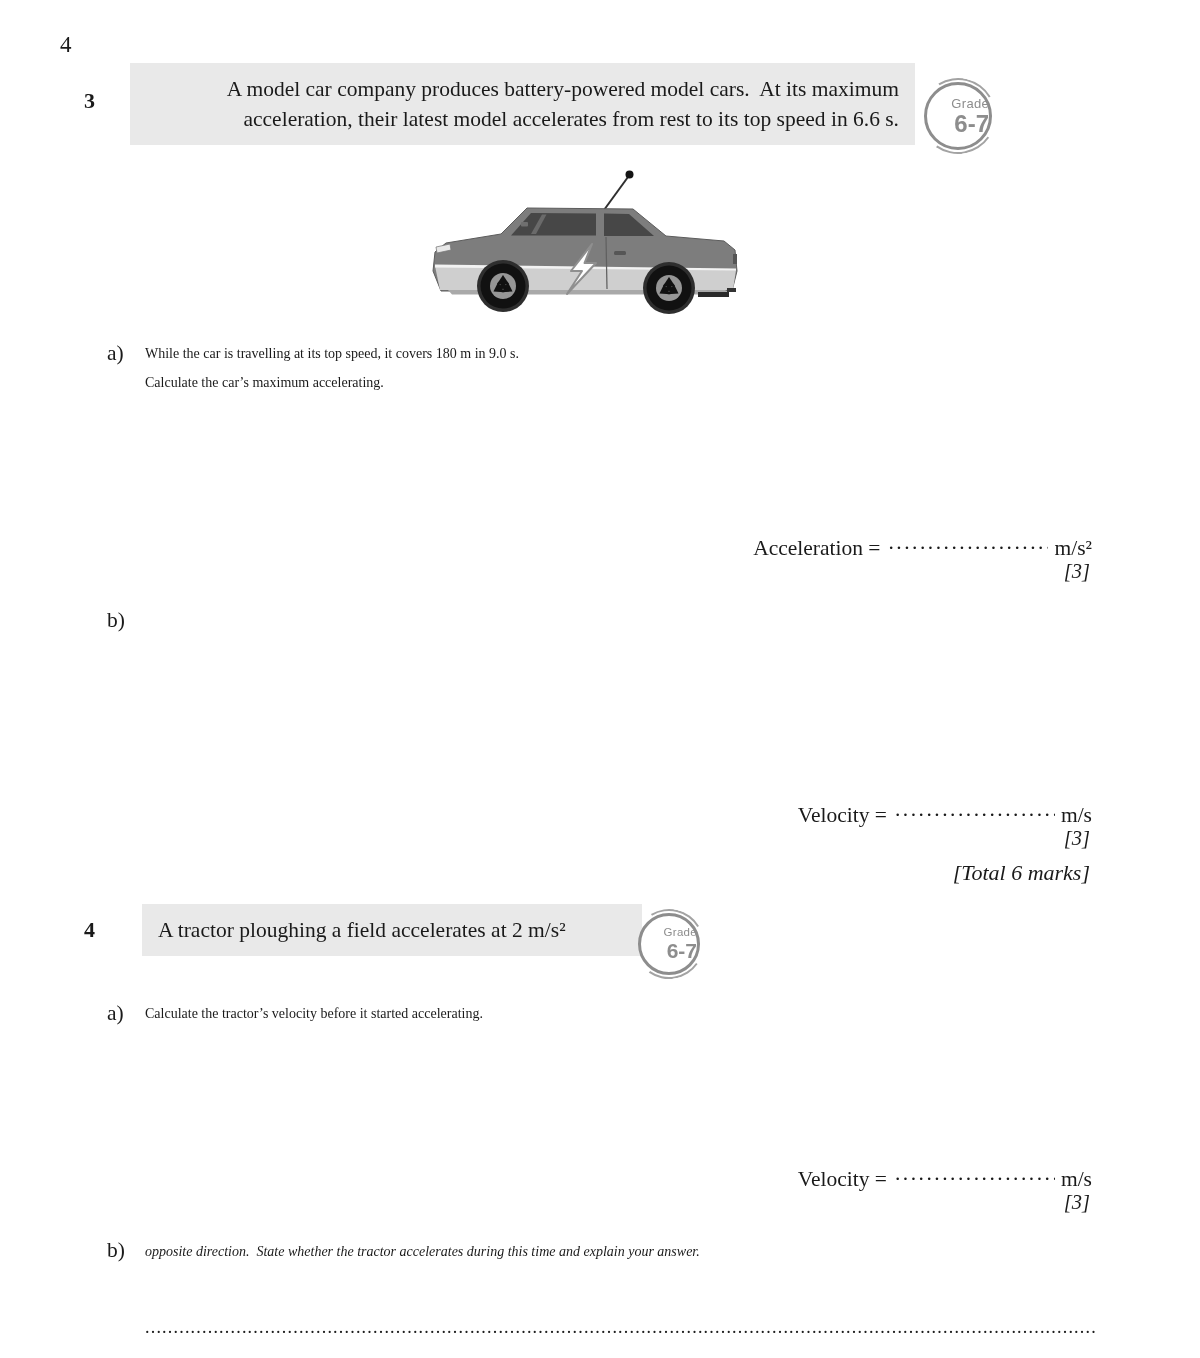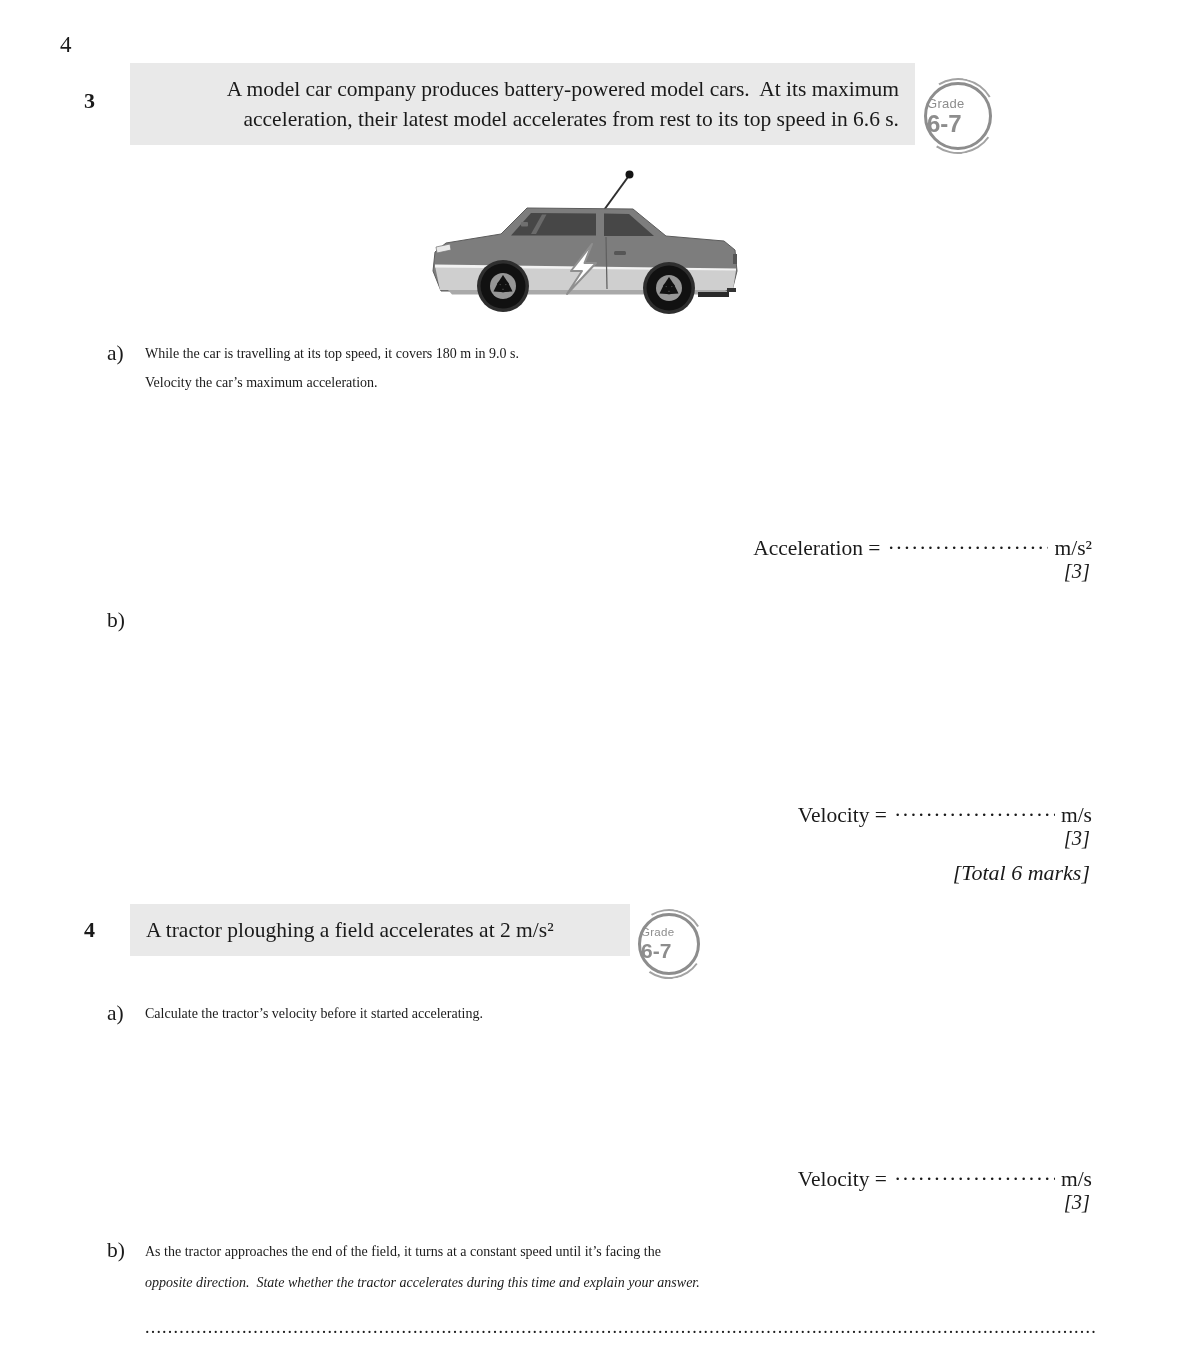--- a/index.html
+++ b/index.html
@@ -14,21 +14,21 @@
   .page-num{position:absolute;left:60px;top:32px;font-size:23px;}
   .qnum{position:absolute;font-weight:bold;font-size:22px;}
   .qbox{
     position:absolute;background:#e9e9e9;
     padding:11px 16px 11px 16px;
   }
   .qline{font-size:21.5px;line-height:30px;white-space:pre;}
   .stamp{
     position:absolute;border-radius:50%;
     border:3px solid #8d8d8d;color:#8d8d8d;background:#fff;
-    display:flex;flex-direction:column;align-items:flex-start;justify-content:center;
+    display:flex;flex-direction:column;align-items:flex-end;justify-content:center;
     font-family:"Liberation Sans", sans-serif;
   }
   .stamp::before{
     content:"";position:absolute;inset:-7px;border-radius:50%;
     border:2px solid transparent;border-top-color:#a3a3a3;transform:rotate(14deg);
   }
   .stamp::after{
     content:"";position:absolute;inset:-7px;border-radius:50%;
     border:2px solid transparent;border-bottom-color:#a3a3a3;transform:rotate(-10deg);
   }
@@ -126,59 +126,58 @@
       <rect x="610" y="176" width="8" height="20" fill="#555"></rect>
       <rect x="540" y="252" width="62" height="10" fill="#2a2a2a"></rect>
       <rect x="598" y="244" width="18" height="8" fill="#333"></rect>
     </svg>
   </div>
 
   <div class="part" style="top:339px;">
     <span class="plabel">a)</span>
     <div class="ptext">
       <div class="pline">While the car is travelling at its top speed, it covers 180 m in 9.0 s.</div>
-      <div class="pline">Velocity the car’s maximum acceleration.</div>
+      <div class="pline">Calculate the car’s maximum accelerating.</div>
     </div>
   </div>
 
   <div class="answer" style="top:530px;"><span>Acceleration =</span><span class="leader"><span>........................................</span></span><span>m/s²</span></div>
   <div class="marks" style="top:560px;">[3]</div>
 
   <div class="part" style="top:606px;">
     <span class="plabel">b)</span>
     <div class="ptext">
     </div>
   </div>
 
   <div class="answer" style="top:797px;"><span>Velocity =</span><span class="leader"><span>........................................</span></span><span>m/s</span></div>
   <div class="marks" style="top:827px;">[3]</div>
   <div class="total" style="top:860px;">[Total 6 marks]</div>
 
   <div class="qnum" style="left:84px;top:917px;">4</div>
-  <div class="qbox" style="left:130px;top:904px;width:468px;">
+  <div class="qbox" style="left:142px;top:904px;width:468px;">
     <div class="qline">A tractor ploughing a field accelerates at 2 m/s²</div>
   </div>
   <div class="stamp sm" style="left:638px;top:913px;width:56px;height:56px;">
     <span class="s-top">Grade</span>
     <span class="s-grade">6-7</span>
   </div>
 
   <div class="part" style="top:999px;">
     <span class="plabel">a)</span>
     <div class="ptext">
       <div class="pline">Calculate the tractor’s velocity before it started accelerating.</div>
     </div>
   </div>
 
   <div class="answer" style="top:1161px;"><span>Velocity =</span><span class="leader"><span>........................................</span></span><span>m/s</span></div>
   <div class="marks" style="top:1191px;">[3]</div>
 
   <div class="part" style="top:1236px;">
     <span class="plabel">b)</span>
     <div class="ptext">
-      <div class="pline" style="line-height:31px;">As the tractor approaches the end of the field, it turns at a constant speed until it’s facing the</div>
       <div class="pline" style="line-height:31px;font-style:italic;">opposite direction.  State whether the tractor accelerates during this time and explain your answer.</div>
     </div>
   </div>
 
   <div class="dotline"><span>................................................................................................................................................................................................................................................</span></div>
 
 </div>
 
 </body></html>

